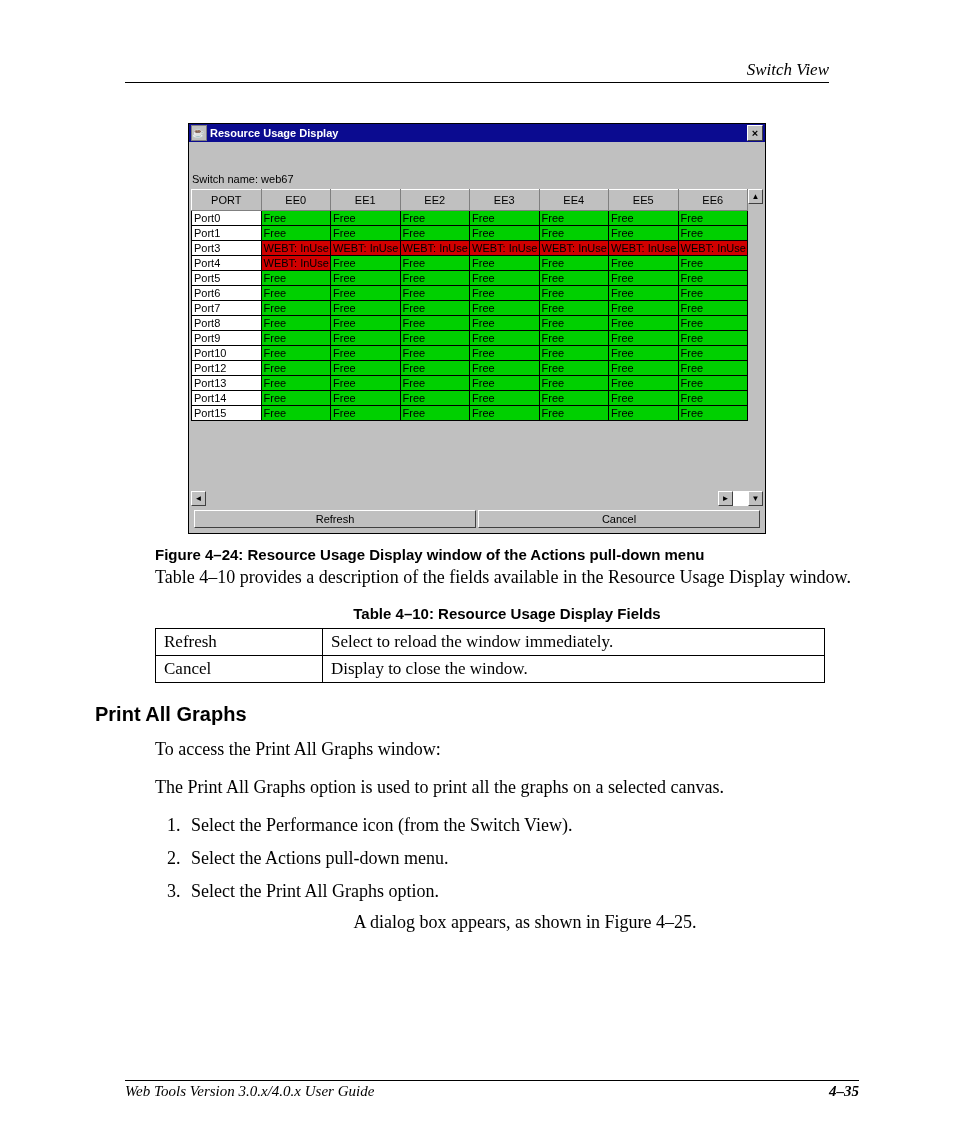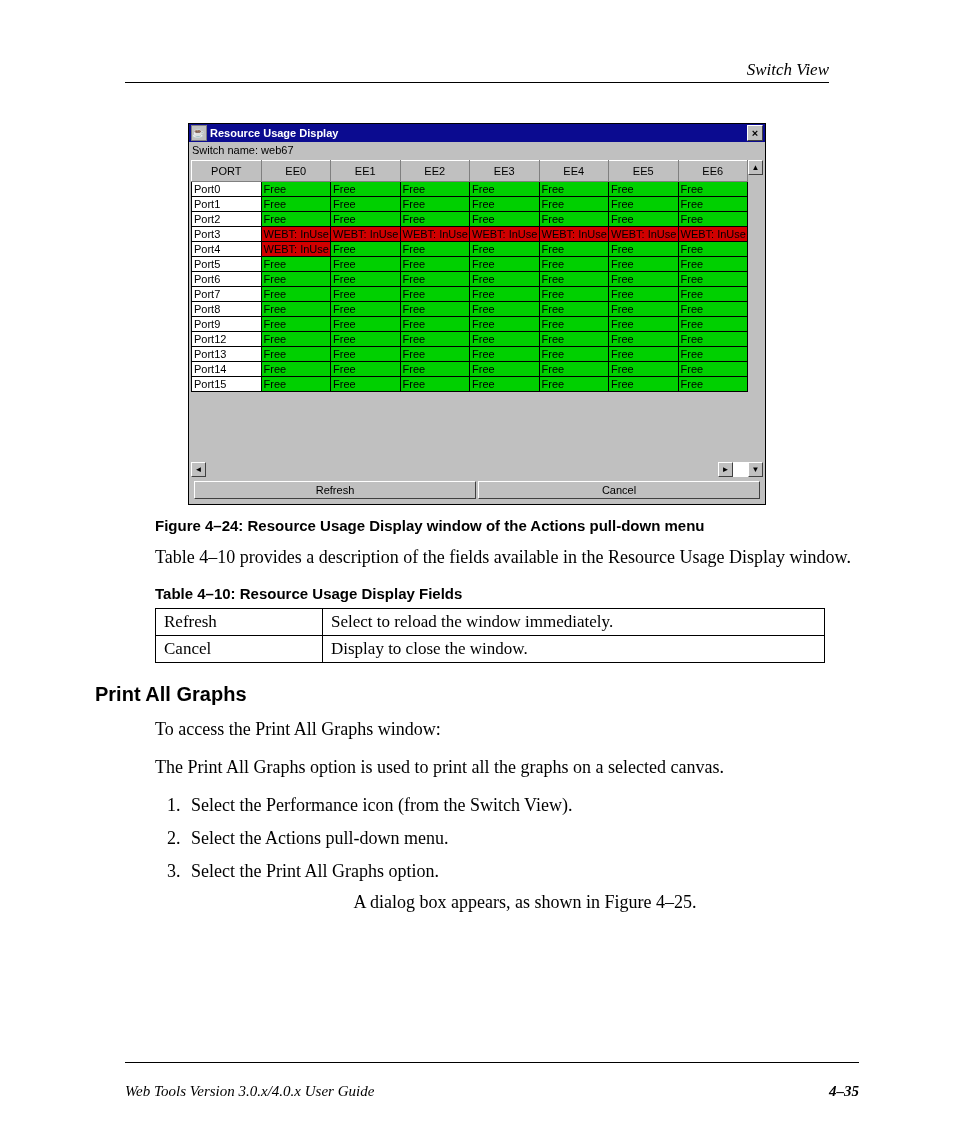--- a/index.html
+++ b/index.html
@@ -64,20 +64,21 @@
     justify-content: center;
     font-weight: bold;
     font-family: Arial;
     font-size: 11px;
     line-height: 1;
   }
   .switch-line {
     background: #c0c0c0;
     padding: 2px 3px;
     font-size: 11px;
+    margin-top: 29px;
   }
   .grid-wrap {
     background: #c0c0c0;
     padding: 2px;
   }
   .grid-scroll {
     display: flex;
     background: #c0c0c0;
   }
   .grid-body {
@@ -151,32 +152,33 @@
     border-right-color:#404040;
     border-bottom-color:#404040;
     text-align:center;
     padding:2px 0;
     font-size:11px;
   }
   .fig-cap {
     font-family: Arial, Helvetica, sans-serif;
     font-weight: bold;
     font-size: 15px;
-    margin: 8px 0 12px 60px;
+    margin: 8px 0 3px 60px;
   }
   .body-text {
     font-size: 18px;
     margin: 0 0 16px 60px;
     line-height: 1.25;
   }
   .tbl-cap {
     font-family: Arial, Helvetica, sans-serif;
     font-weight: bold;
     font-size: 15px;
     margin: 8px 0 6px 60px;
+    text-align: center;
   }
   table.doc {
     border-collapse: collapse;
     width: 670px;
     margin: 0 0 20px 60px;
     font-size: 17px;
   }
   table.doc td {
     border: 1.5px solid #000;
     padding: 3px 8px;
@@ -199,21 +201,21 @@
     margin: 10px 0 0 0;
     font-size: 18px;
     text-align: center;
   }
   .footer {
     position: absolute;
     bottom: 45px;
     left: 125px;
     right: 95px;
     border-top: 1.5px solid #000;
-    padding-top: 20px;
+    padding-top: 2px;
     font-style: italic;
     font-size: 15px;
     display:flex;
     justify-content: space-between;
   }
   .footer .pnum { font-weight: bold; font-style: italic; }
 </style>
 </head>
 <body>
 
@@ -261,30 +263,20 @@
                   <td class="portname">Port1</td>
                   <td class="free">Free</td>
                   <td class="free">Free</td>
                   <td class="free">Free</td>
                   <td class="free">Free</td>
                   <td class="free">Free</td>
                   <td class="free">Free</td>
                   <td class="free">Free</td>
                 </tr>
                 <tr>
-                  <td class="portname">Port2</td>
-                  <td class="free">Free</td>
-                  <td class="free">Free</td>
-                  <td class="free">Free</td>
-                  <td class="free">Free</td>
-                  <td class="free">Free</td>
-                  <td class="free">Free</td>
-                  <td class="free">Free</td>
-                </tr>
-                <tr>
                   <td class="portname">Port3</td>
                   <td class="inuse">WEBT: InUse</td>
                   <td class="inuse">WEBT: InUse</td>
                   <td class="inuse">WEBT: InUse</td>
                   <td class="inuse">WEBT: InUse</td>
                   <td class="inuse">WEBT: InUse</td>
                   <td class="inuse">WEBT: InUse</td>
                   <td class="inuse">WEBT: InUse</td>
                 </tr>
                 <tr>
@@ -332,20 +324,30 @@
                   <td class="free">Free</td>
                   <td class="free">Free</td>
                   <td class="free">Free</td>
                   <td class="free">Free</td>
                   <td class="free">Free</td>
                   <td class="free">Free</td>
                   <td class="free">Free</td>
                 </tr>
                 <tr>
                   <td class="portname">Port9</td>
+                  <td class="free">Free</td>
+                  <td class="free">Free</td>
+                  <td class="free">Free</td>
+                  <td class="free">Free</td>
+                  <td class="free">Free</td>
+                  <td class="free">Free</td>
+                  <td class="free">Free</td>
+                </tr>
+                <tr>
+                  <td class="portname">Port10</td>
                   <td class="free">Free</td>
                   <td class="free">Free</td>
                   <td class="free">Free</td>
                   <td class="free">Free</td>
                   <td class="free">Free</td>
                   <td class="free">Free</td>
                   <td class="free">Free</td>
                 </tr>
                 <tr>
                   <td class="portname">Port12</td>

